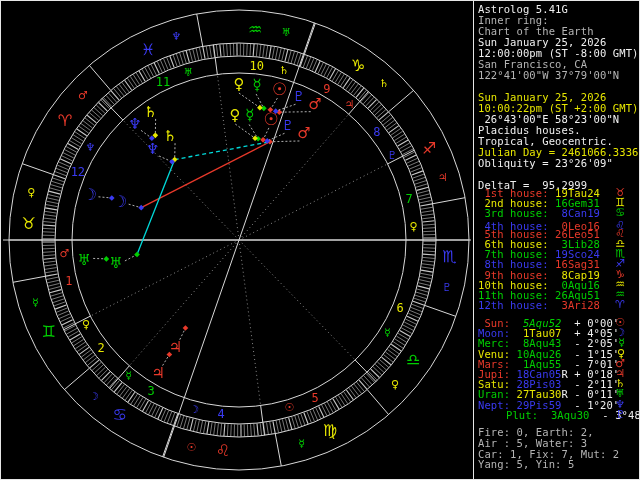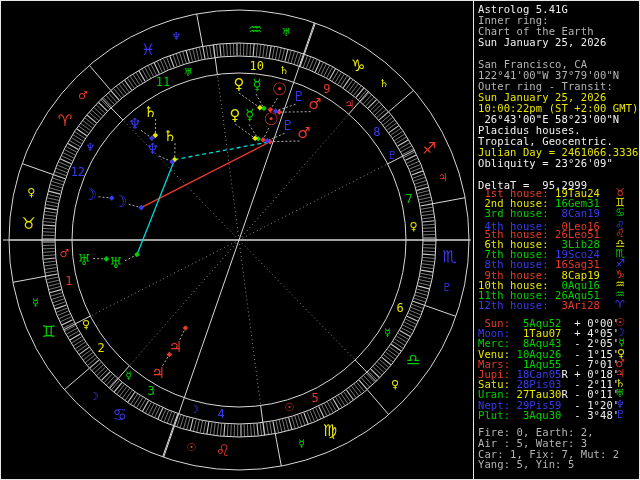--- a/index.html
+++ b/index.html
@@ -537,51 +537,51 @@
         <rect x="264.2177995253205" y="137.94064511643123" width="4" height="4" fill="#3a3af2" transform="rotate(45 266.2177995253205 139.94064511643123)"></rect>
         <text x="287.0421395754451" y="124.02231283478277" fill="#3a3af2" font-size="14" text-anchor="middle" dominant-baseline="central">♇</text>
       </svg>
   </div>
   <div class="divider"></div>
   <div class="panel" id="panel">
       <div class="prow" style="top: 3px;"><span style="color: rgb(240, 240, 240);">Astrolog 5.41G</span></div>
       <div class="prow" style="top: 14px;"><span style="color: rgb(180, 180, 180);">Inner ring:</span></div>
       <div class="prow" style="top: 25px;"><span style="color: rgb(180, 180, 180);">Chart of the Earth</span></div>
       <div class="prow" style="top: 36px;"><span style="color: rgb(240, 240, 240);">Sun January 25, 2026</span></div>
+      <div class="prow" style="top: 47px;"><span style="color: rgb(240, 240, 240);">12:00:00pm (ST -8:00 GMT)</span></div>
       <div class="prow" style="top: 58px;"><span style="color: rgb(180, 180, 180);">San Francisco, CA</span></div>
       <div class="prow" style="top: 69px;"><span style="color: rgb(180, 180, 180);">122°41'00"W 37°79'00"N</span></div>
-      <div class="prow" style="top: 80px;"><span style="color: rgb(180, 180, 180);">Outer ring - Transit:</span></div>
       <div class="prow" style="top: 91px;"><span style="color: rgb(230, 230, 0);">Sun January 25, 2026</span></div>
       <div class="prow" style="top: 102px;"><span style="color: rgb(230, 230, 0);">10:00:22pm (ST +2:00 GMT)</span></div>
       <div class="prow" style="top: 113px;"><span style="color: rgb(240, 240, 240);"> 26°43'00"E 58°23'00"N</span></div>
       <div class="prow" style="top: 124px;"><span style="color: rgb(240, 240, 240);">Placidus houses.</span></div>
       <div class="prow" style="top: 135px;"><span style="color: rgb(240, 240, 240);">Tropical, Geocentric.</span></div>
       <div class="prow" style="top: 146px;"><span style="color: rgb(230, 230, 0);">Julian Day = 2461066.3336</span></div>
       <div class="prow" style="top: 157px;"><span style="color: rgb(240, 240, 240);">Obliquity = 23°26'09"</span></div>
       <div class="prow" style="top: 179px;"><span style="color: rgb(240, 240, 240);">DeltaT =  95.2999</span></div>
       <div class="prow" style="top: 187px;"><span style="color: rgb(232, 57, 42);"> 1st house: </span><span style="color: rgb(230, 230, 0);">19Tau24</span><span class="glyph" style="color: rgb(232, 57, 42);">♉</span></div>
       <div class="prow" style="top: 197.2px;"><span style="color: rgb(230, 230, 0);"> 2nd house: </span><span style="color: rgb(0, 207, 0);">16Gem31</span><span class="glyph" style="color: rgb(230, 230, 0);">♊</span></div>
       <div class="prow" style="top: 207.4px;"><span style="color: rgb(0, 207, 0);"> 3rd house: </span><span style="color: rgb(58, 58, 242);"> 8Can19</span><span class="glyph" style="color: rgb(0, 207, 0);">♋</span></div>
       <div class="prow" style="top: 220px;"><span style="color: rgb(58, 58, 242);"> 4th house: </span><span style="color: rgb(232, 57, 42);"> 0Leo16</span><span class="glyph" style="color: rgb(58, 58, 242);">♌</span></div>
       <div class="prow" style="top: 227.8px;"><span style="color: rgb(232, 57, 42);"> 5th house: </span><span style="color: rgb(232, 57, 42);">26Leo51</span><span class="glyph" style="color: rgb(232, 57, 42);">♌</span></div>
       <div class="prow" style="top: 238px;"><span style="color: rgb(230, 230, 0); text-align: center;"> 6th house: </span><span style="color: rgb(0, 207, 0);"> 3Lib28</span><span class="glyph" style="color: rgb(230, 230, 0);">♎</span></div>
       <div class="prow" style="top: 248.2px;"><span style="color: rgb(0, 207, 0);"> 7th house: </span><span style="color: rgb(58, 58, 242);">19Sco24</span><span class="glyph" style="color: rgb(0, 207, 0);">♏</span></div>
       <div class="prow" style="top: 258.4px;"><span style="color: rgb(58, 58, 242);"> 8th house: </span><span style="color: rgb(232, 57, 42);">16Sag31</span><span class="glyph" style="color: rgb(58, 58, 242);">♐</span></div>
       <div class="prow" style="top: 268.6px;"><span style="color: rgb(232, 57, 42);"> 9th house: </span><span style="color: rgb(230, 230, 0);"> 8Cap19</span><span class="glyph" style="color: rgb(232, 57, 42);">♑</span></div>
       <div class="prow" style="top: 278.8px;"><span style="color: rgb(230, 230, 0);">10th house: </span><span style="color: rgb(0, 207, 0);"> 0Aqu16</span><span class="glyph" style="color: rgb(230, 230, 0);">♒</span></div>
       <div class="prow" style="top: 289px;"><span style="color: rgb(0, 207, 0);">11th house: </span><span style="color: rgb(0, 207, 0);">26Aqu51</span><span class="glyph" style="color: rgb(0, 207, 0);">♒</span></div>
       <div class="prow" style="top: 299.2px;"><span style="color: rgb(58, 58, 242);">12th house: </span><span style="color: rgb(232, 57, 42);"> 3Ari28</span><span class="glyph" style="color: rgb(58, 58, 242);">♈</span></div>
-      <div class="prow" style="top: 317px;"><span style="color: rgb(232, 57, 42);"> Sun: </span><span style="color: rgb(0, 207, 0);"> 5Aqu52</span><span style="color: rgb(240, 240, 240);"> </span><span style="color: rgb(240, 240, 240);"> + 0°00'</span><span class="glyph" style="color: rgb(232, 57, 42);">☉</span></div>
+      <div class="prow" style="top: 317px;"><span style="color: rgb(232, 57, 42);"> Sun: </span><span style="color: rgb(0, 207, 0); font-style: italic;"> 5Aqu52</span><span style="color: rgb(240, 240, 240);"> </span><span style="color: rgb(240, 240, 240);"> + 0°00'</span><span class="glyph" style="color: rgb(232, 57, 42);">☉</span></div>
       <div class="prow" style="top: 327.2px;"><span style="color: rgb(58, 58, 242);">Moon: </span><span style="color: rgb(230, 230, 0);"> 1Tau07</span><span style="color: rgb(240, 240, 240);"> </span><span style="color: rgb(240, 240, 240);"> + 4°05'</span><span class="glyph" style="color: rgb(58, 58, 242);">☽</span></div>
       <div class="prow" style="top: 337.4px;"><span style="color: rgb(0, 207, 0);">Merc: </span><span style="color: rgb(0, 207, 0);"> 8Aqu43</span><span style="color: rgb(240, 240, 240);"> </span><span style="color: rgb(240, 240, 240);"> - 2°05'</span><span class="glyph" style="color: rgb(0, 207, 0);">☿</span></div>
       <div class="prow" style="top: 347.6px;"><span style="color: rgb(230, 230, 0);">Venu: </span><span style="color: rgb(0, 207, 0);">10Aqu26</span><span style="color: rgb(240, 240, 240);"> </span><span style="color: rgb(240, 240, 240);"> - 1°15'</span><span class="glyph" style="color: rgb(230, 230, 0);">♀</span></div>
       <div class="prow" style="top: 357.8px;"><span style="color: rgb(232, 57, 42);">Mars: </span><span style="color: rgb(0, 207, 0);"> 1Aqu55</span><span style="color: rgb(240, 240, 240);"> </span><span style="color: rgb(240, 240, 240);"> - 7°01'</span><span class="glyph" style="color: rgb(232, 57, 42);">♂</span></div>
       <div class="prow" style="top: 368px;"><span style="color: rgb(232, 57, 42);">Jupi: </span><span style="color: rgb(58, 58, 242);">18Can05</span><span style="color: rgb(240, 240, 240);">R</span><span style="color: rgb(240, 240, 240);"> + 0°18'</span><span class="glyph" style="color: rgb(232, 57, 42);">♃</span></div>
       <div class="prow" style="top: 378.2px;"><span style="color: rgb(230, 230, 0);">Satu: </span><span style="color: rgb(58, 58, 242);">28Pis03</span><span style="color: rgb(240, 240, 240);"> </span><span style="color: rgb(240, 240, 240);"> - 2°11'</span><span class="glyph" style="color: rgb(230, 230, 0);">♄</span></div>
       <div class="prow" style="top: 388.4px;"><span style="color: rgb(0, 207, 0);">Uran: </span><span style="color: rgb(230, 230, 0);">27Tau30</span><span style="color: rgb(240, 240, 240);">R</span><span style="color: rgb(240, 240, 240);"> - 0°11'</span><span class="glyph" style="color: rgb(0, 207, 0);">♅</span></div>
       <div class="prow" style="top: 398.6px;"><span style="color: rgb(58, 58, 242);">Nept: </span><span style="color: rgb(58, 58, 242);">29Pis59</span><span style="color: rgb(240, 240, 240);"> </span><span style="color: rgb(240, 240, 240);"> - 1°20'</span><span class="glyph" style="color: rgb(58, 58, 242);">♆</span></div>
-      <div class="prow" style="top: 408.8px;"><span style="color: rgb(0, 207, 0);">Plut: </span><span style="color: rgb(0, 207, 0);"> 3Aqu30</span><span style="color: rgb(240, 240, 240);"> </span><span style="color: rgb(240, 240, 240);"> - 3°48'</span><span class="glyph" style="color: rgb(58, 58, 242);">♇</span></div>
+      <div class="prow" style="top: 408.8px;"><span style="color: rgb(0, 207, 0); margin-left: 28px;">Plut: </span><span style="color: rgb(0, 207, 0);"> 3Aqu30</span><span style="color: rgb(240, 240, 240);"> </span><span style="color: rgb(240, 240, 240);"> - 3°48'</span><span class="glyph" style="color: rgb(58, 58, 242);">♇</span></div>
       <div class="prow" style="top: 426px;"><span style="color: rgb(180, 180, 180);">Fire: 0, Earth: 2,</span></div>
       <div class="prow" style="top: 436.8px;"><span style="color: rgb(180, 180, 180);">Air : 5, Water: 3</span></div>
       <div class="prow" style="top: 447.6px;"><span style="color: rgb(180, 180, 180);">Car: 1, Fix: 7, Mut: 2</span></div>
       <div class="prow" style="top: 458.4px;"><span style="color: rgb(180, 180, 180);">Yang: 5, Yin: 5</span></div>
     </div>
 </div>
 
 </body></html>

